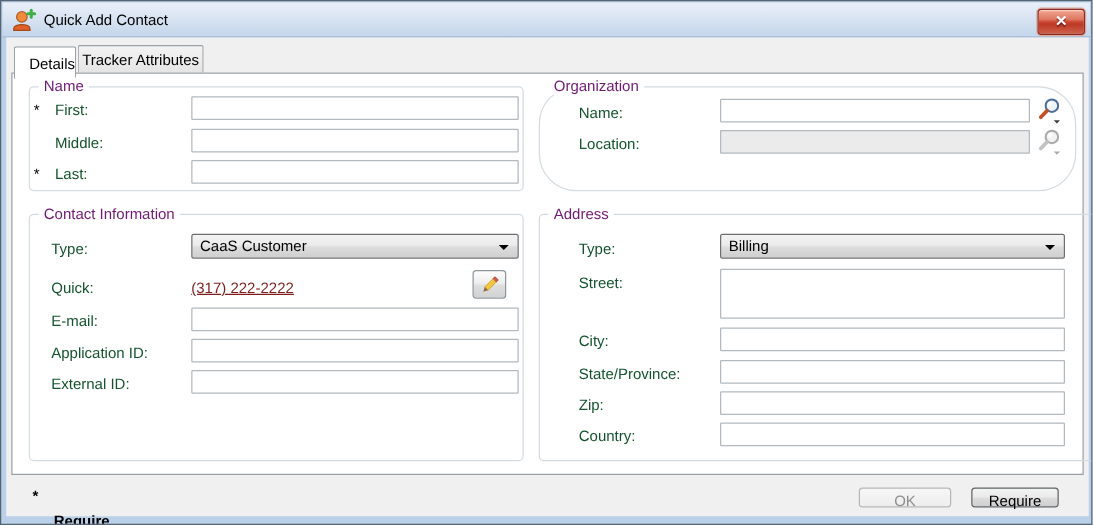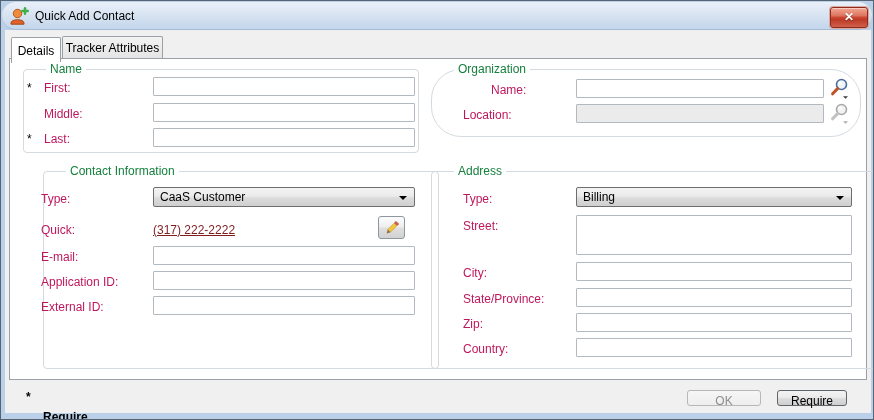--- a/index.html
+++ b/index.html
@@ -5,53 +5,53 @@
   * { margin:0; padding:0; box-sizing:border-box; }
   body { background:#fff; font-family:"Liberation Sans", sans-serif; }
 
   .dialog { position:relative; width:874px; height:420px;
             background:#b9d0e8; border:1px solid #566372; overflow:hidden;
             font-family:"Liberation Sans", sans-serif; font-size:12px; color:#000; }
 
   
   .titlebar { position:absolute; top:1px; left:1px; width:870px; height:28px;
               background:linear-gradient(180deg,#eaf0f9 0%, #d9e4f2 45%, #c3d6eb 100%);
-              border-bottom:1px solid #a7bcd4;border-radius:14px; }
+              border-bottom:1px solid #a7bcd4; }
   .title-icon { position:absolute; left:7px; top:4px; width:20px; height:20px; }
   .title-text { position:absolute; left:33px; top:7px; font-size:12px; color:#000; }
   .close-btn { position:absolute; top:5px; right:4px; width:38px; height:21px;
                border:1px solid #8e2b1e; border-radius:3px;
                background:linear-gradient(180deg,#f2a893 0%, #dd7560 40%, #cc4733 50%, #bd3a26 60%, #ce604a 100%);
                box-shadow:0 0 0 1px #dba9a0, inset 0 1px 0 rgba(255,255,255,.45);
                color:#fff; text-align:center; font-weight:bold; font-size:12px; line-height:19px;
                text-shadow:0 1px 1px rgba(80,0,0,.6); cursor:pointer; }
 
   
   .client { position:absolute; left:4px; top:29px; width:866px; height:383px; background:#f0f0f0; }
 
   
   .tab-pane { position:absolute; left:8px; top:57px; width:858px; height:322px;
               background:#fff; border:1px solid #9aa0a5; z-index:2; }
   .tab { position:absolute; text-align:center; border:1px solid #9aa0a5; border-bottom:none;
          border-radius:2px 2px 0 0; cursor:pointer; }
   .tab.active { left:10px; top:36px; width:50px; height:26px; background:#fff; z-index:3;
-                line-height:26px; }
+                line-height:26px;text-align:right; }
   .tab.inactive { left:61px; top:35px; width:101px; height:23px; z-index:1;
                   background:linear-gradient(180deg,#f3f3f3,#e4e4e4); line-height:22px; }
 
   
   .grp { position:absolute; border:1px solid #d3dbe1; border-radius:4px; z-index:4; }
-  .grp-legend { position:absolute; top:-8px; left:22px; background:#fff; padding:0 4px;
-                font-size:12px; color:#15803d; white-space:nowrap; }
+  .grp-legend { position:absolute; top:-8px; left:7px; background:#fff; padding:0 4px;
+                font-size:12px; color:#701a75; white-space:nowrap; }
   .grp-name     { left:22px;  top:68px;  width:396px; height:84px; }
-  .grp-org      { left:430px; top:68px;  width:430px; height:68px;border-radius:30px; }
-  .grp-contact  { left:22px;  top:170px; width:396px; height:198px;margin-left:20px; }
+  .grp-org      { left:430px; top:68px;  width:430px; height:84px;border-radius:30px; }
+  .grp-contact  { left:22px;  top:170px; width:396px; height:198px; }
   .grp-address  { left:430px; top:170px; width:508px; height:198px; }
 
-  .lbl { position:absolute; height:16px; line-height:16px; color:#be185d; white-space:nowrap; z-index:5; }
+  .lbl { position:absolute; height:16px; line-height:16px; color:#14532d; white-space:nowrap; z-index:5; }
   .req { position:absolute; height:16px; line-height:18px; color:#000; z-index:5; }
 
   .txt { position:absolute; height:19px; border:1px solid #b2b9c0; background:#fff;
          padding:0 4px; font:12px "Liberation Sans", sans-serif; z-index:5; border-radius:1px; }
   .txt:disabled { background:#ebebeb; color:#6d6d6d; }
   .tarea { position:absolute; border:1px solid #b2b9c0; background:#fff; resize:none;
            font:12px "Liberation Sans", sans-serif; padding:2px 4px; z-index:5; border-radius:1px; }
 
   .combo { position:absolute; height:20px; border:1px solid #6e6e6e; border-radius:2px;
            background:linear-gradient(180deg,#f3f3f3 0%, #ebebeb 45%, #dcdcdc 55%, #cfcfcf 100%);
@@ -115,21 +115,21 @@
   <input class="txt" style="left: 152px; top: 76px; width: 262px;" value="">
   <span class="lbl" style="left:43px; top:105px;">Middle:</span>
   <input class="txt" style="left: 152px; top: 102px; width: 262px;" value="">
   <span class="req" style="left:26px; top:129px;">*</span>
   <span class="lbl" style="left:43px; top:130px;">Last:</span>
   <input class="txt" style="left: 152px; top: 127px; width: 262px;" value="">
 
   <div class="grp grp-org">
     <span class="grp-legend">Organization</span>
   </div>
-  <span class="lbl" style="left:462px; top:81px;margin-left:28px;">Name:</span>
+  <span class="lbl" style="left:462px; top:81px;">Name:</span>
   <input class="txt" style="left: 575px; top: 78px; width: 248px;" value="">
   <button class="search-btn" style="left:827px; top:76px;">
     <svg width="24" height="24" viewBox="0 0 24 24">
       <circle cx="13.5" cy="7.5" r="5" fill="#eef4fb" stroke="#4a6d9c" stroke-width="1.6"></circle>
       <circle cx="12" cy="6" r="1.8" fill="#ffffff" opacity="0.85"></circle>
       <line x1="9.6" y1="11.6" x2="4.6" y2="16.8" stroke="#c35026" stroke-width="3" stroke-linecap="round"></line>
       <polygon points="15,19.2 20,19.2 17.5,21.8" fill="#3c3c3c"></polygon>
     </svg>
   </button>
   <span class="lbl" style="left:462px; top:106px;">Location:</span>

